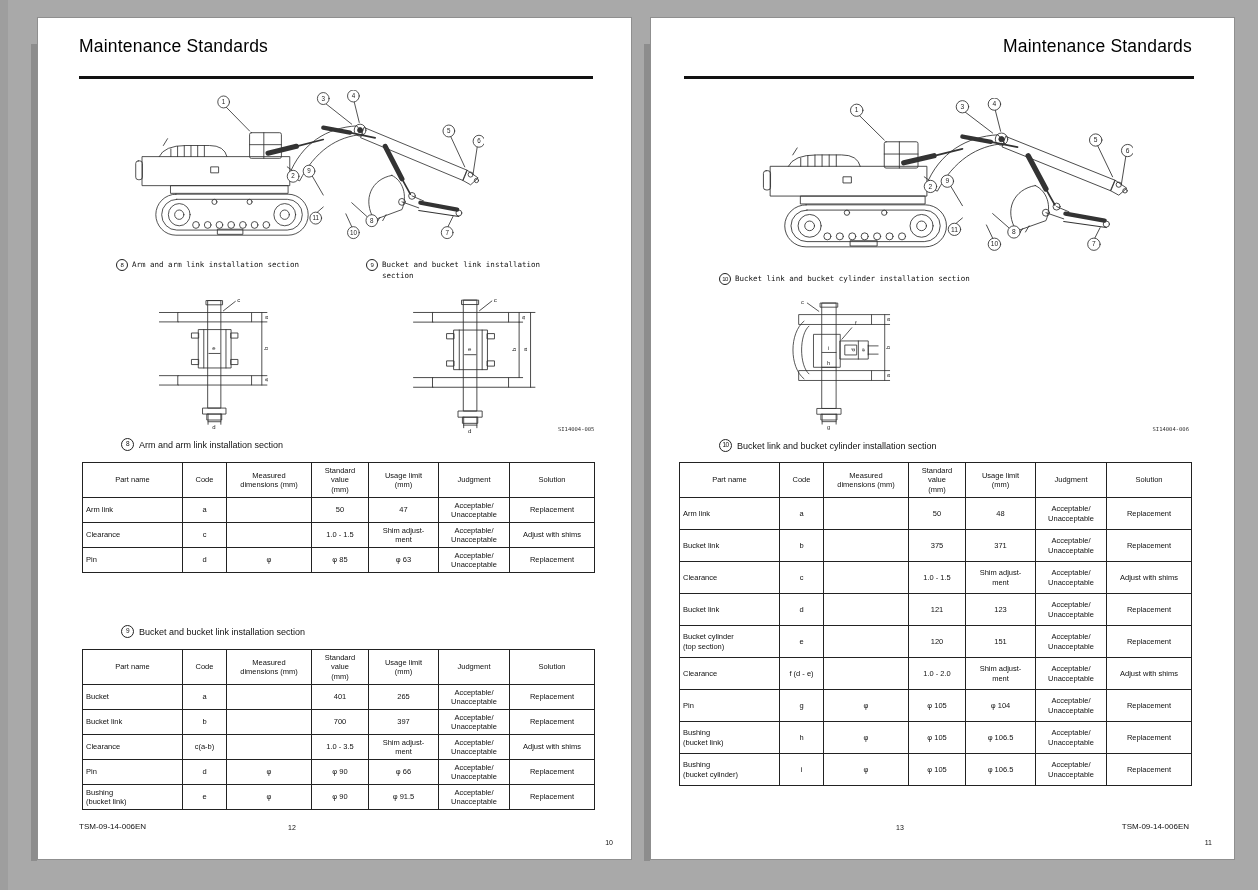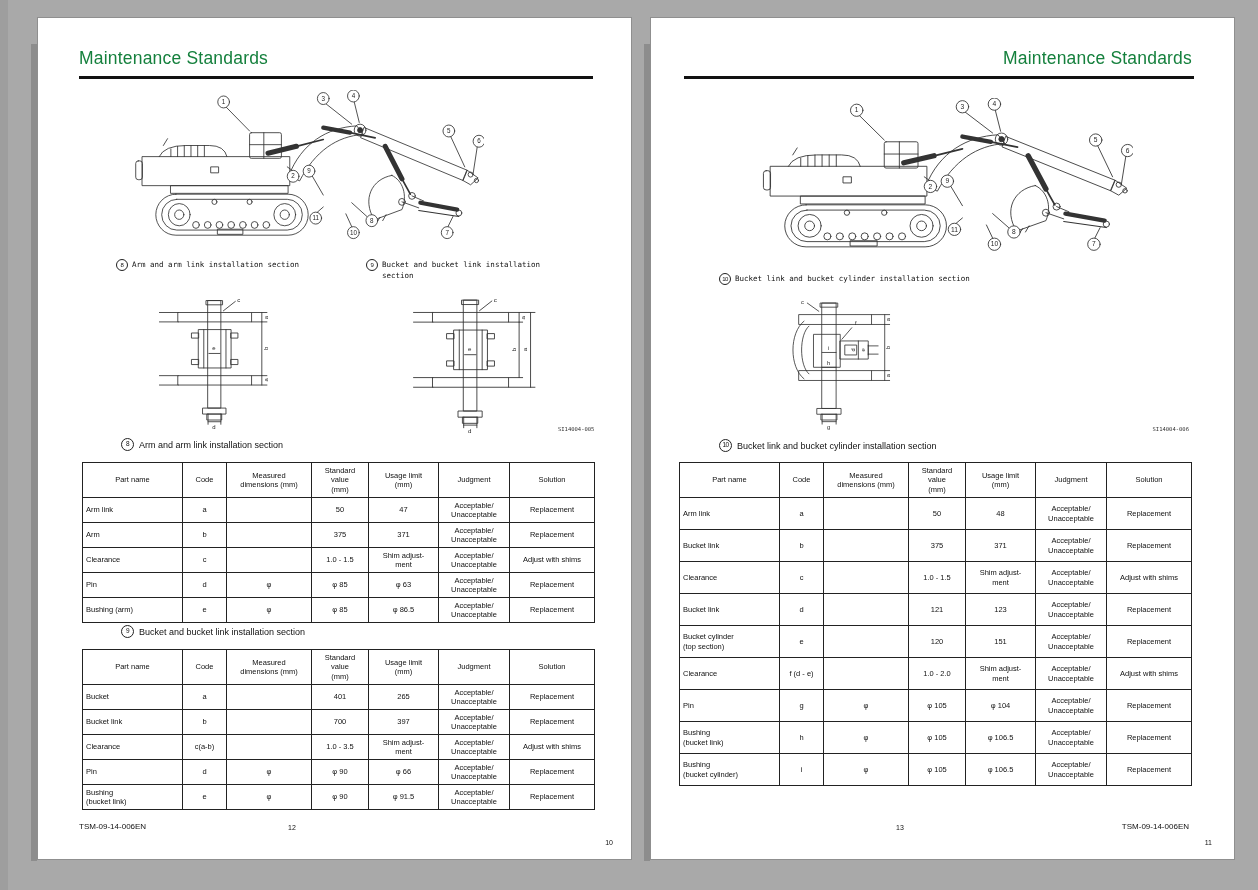--- a/index.html
+++ b/index.html
@@ -16,21 +16,21 @@
     position:absolute;top:17px;height:843px;background:#ffffff;
     border:1px solid #8f8f8f;box-sizing:border-box;
   }
   .page::before{ 
     content:"";position:absolute;left:-7px;top:26px;width:6px;height:calc(100% - 24px);
     background:#8d8d8d;
   }
   .page-left{left:37px;width:595px;}
   .page-right{left:650px;width:585px;}
 
-  .page-title{position:absolute;top:30px;font-size:17.5px;letter-spacing:0.2px;color:#15803d;}
+  .page-title{position:absolute;top:18px;font-size:17.5px;letter-spacing:0.2px;color:#000000;}
   .page-left .page-title{left:41px;}
   .page-right .page-title{right:42px;}
   .title-rule{position:absolute;top:58px;height:3px;background:#111;}
   .page-left .title-rule{left:41px;width:514px;}
   .page-right .title-rule{left:33px;width:510px;}
 
   .excavator{position:absolute;}
   .page-left  .excavator{left:86px;top:72px;width:360px;height:158px;}
   .page-right .excavator{left:100px;top:80px;width:382px;height:162px;}
 
@@ -324,56 +324,36 @@
           <td>Arm link</td>
           <td>a</td>
           <td></td>
           <td>50</td>
           <td>47</td>
           <td>Acceptable/
 Unacceptable</td>
           <td>Replacement</td>
         </tr>
         <tr>
-          <td>Arm</td>
-          <td>b</td>
-          <td></td>
-          <td>375</td>
-          <td>371</td>
-          <td>Acceptable/
-Unacceptable</td>
-          <td>Replacement</td>
-        </tr>
-        <tr>
           <td>Clearance</td>
           <td>c</td>
           <td></td>
           <td>1.0 - 1.5</td>
           <td>Shim adjust-
 ment</td>
           <td>Acceptable/
 Unacceptable</td>
           <td>Adjust with shims</td>
         </tr>
         <tr>
           <td>Pin</td>
           <td>d</td>
           <td>φ</td>
           <td>φ 85</td>
           <td>φ 63</td>
-          <td>Acceptable/
-Unacceptable</td>
-          <td>Replacement</td>
-        </tr>
-        <tr>
-          <td>Bushing (arm)</td>
-          <td>e</td>
-          <td>φ</td>
-          <td>φ 85</td>
-          <td>φ 86.5</td>
           <td>Acceptable/
 Unacceptable</td>
           <td>Replacement</td>
         </tr>
       </tbody>
     </table>
 
   <div class="sec-heading h2">
     <span class="circ">9</span>
     <span>Bucket and bucket link installation section</span>

